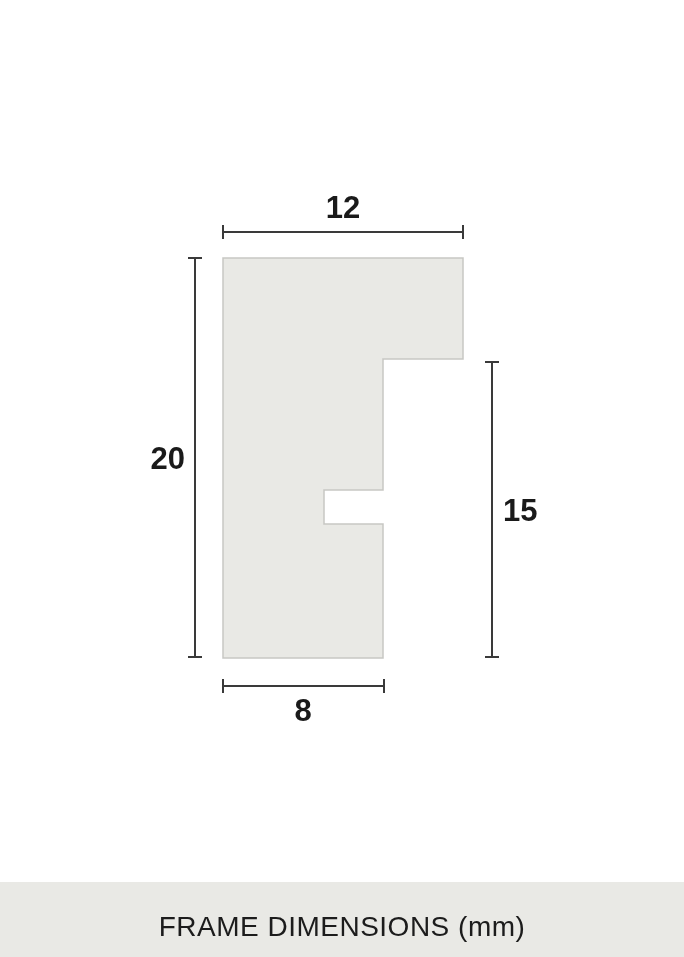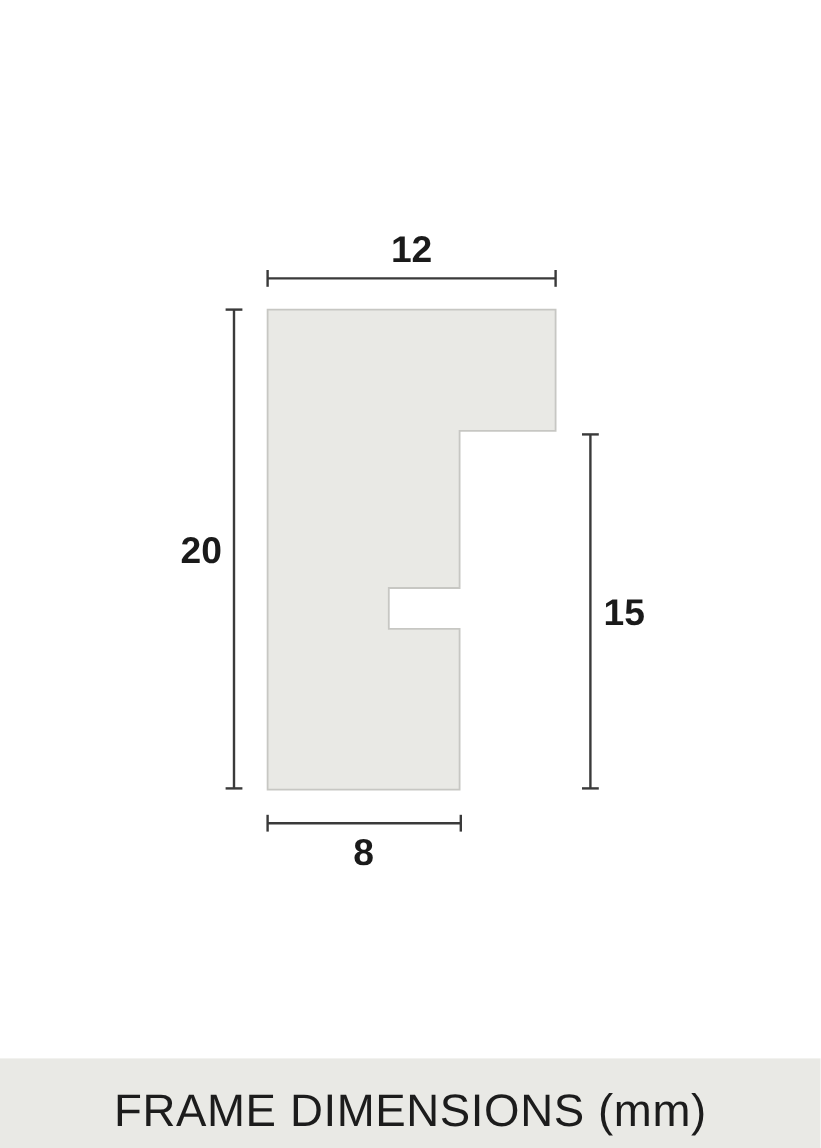--- a/index.html
+++ b/index.html
@@ -43,21 +43,21 @@
     top: 882px;
     width: 684px;
     height: 75px;
     background: #e9e9e5;
     display: flex;
     align-items: center;
     justify-content: center;
   }
   .footer-band .footer-label {
     color: #1c1c1c;
-    font-size: 38px;
+    font-size: 28px;
     font-weight: 400;
     letter-spacing: 0.5px;
     padding-top: 14px;
   }
 </style>
 </head>
 <body>
 
 <div class="screen">
 

